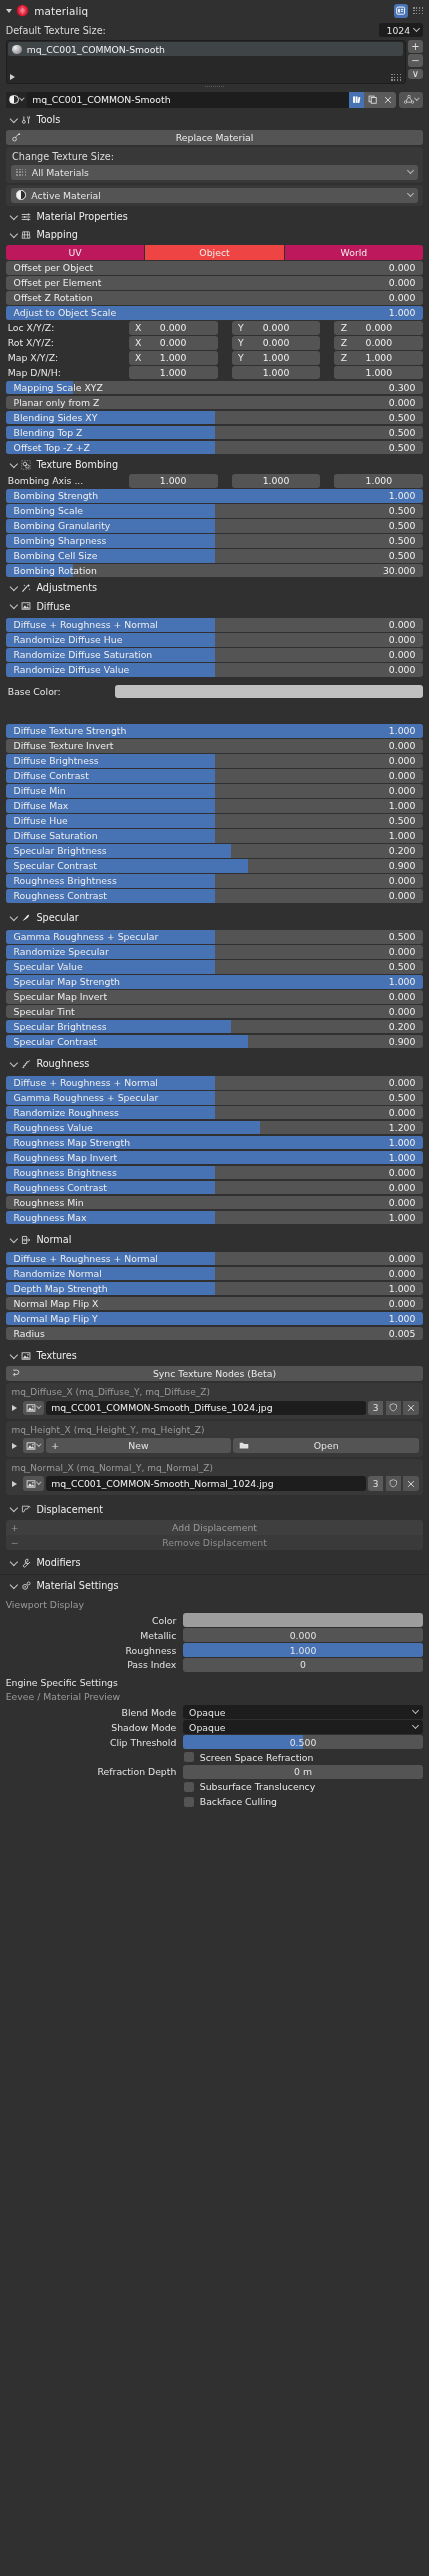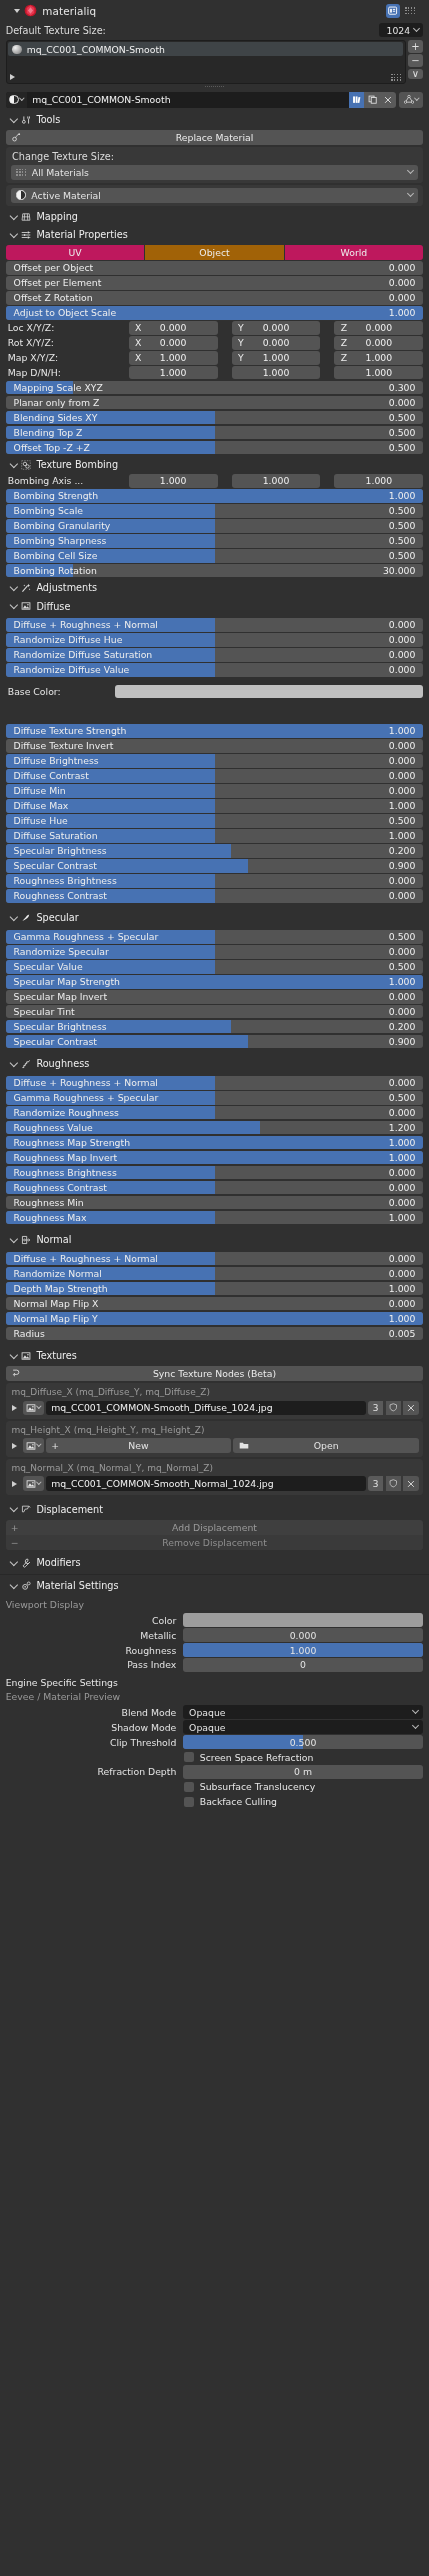--- a/index.html
+++ b/index.html
@@ -8,21 +8,21 @@
     width:429px; height:2576px;
     background:#303030;
     font-family:"DejaVu Sans", sans-serif;
     font-size:9.7px;
     color:#e4e4e4;
     overflow:hidden;
   }
   .panel { width:429px; position:relative; }
 
   
-  .topbar { height:21.5px; display:flex; align-items:center; padding:0 14px; background:#303030; }
+  .topbar { height:21.5px; display:flex; align-items:center; padding:0 6px; background:#303030; }
   .tri { width:0;height:0;border-left:3.6px solid transparent;border-right:3.6px solid transparent;border-top:4.3px solid #cfcfcf;margin-right:4.3px; }
   .tri.right { border-top:3.6px solid transparent;border-bottom:3.6px solid transparent;border-left:5px solid #cfcfcf;border-right:0; }
   .mq-logo { width:13px;height:13px;margin-right:5px; }
   .topbar-title { font-size:10.4px; color:#e8e8e8; letter-spacing:0.1px; }
   .topbar-right { margin-left:auto; display:flex; align-items:center; gap:5px; }
   .tb-icon-btn { width:14.3px;height:13.6px;border-radius:2.9px;background:#4772b3;display:flex;align-items:center;justify-content:center; }
   .dots-grid { display:grid;grid-template-columns:repeat(4,1.4px);grid-template-rows:repeat(3,1.4px);gap:1.4px; }
   .dots-grid i { width:1.4px;height:1.4px;background:#8d8d8d;display:block; }
 
   
@@ -71,21 +71,21 @@
   .group-box { margin:1.4px 5.7px; background:#383838; border-radius:3.6px; padding:2.9px 0 3.6px 0; }
   .group-box .gb-label { padding:1.4px 6.4px 2.9px 6.4px; font-size:9.7px; color:#dcdcdc; }
   .dropdown { margin:0 5.7px; height:15px; background:#545454; border-radius:2.9px; display:flex; align-items:center; padding:0 5px; font-size:9.3px; gap:5.7px; }
   .dropdown .dd-text { flex:1; }
 
   
   .seg { display:flex; margin:1.4px 5.7px; gap:0.7px; }
   .seg > div { flex:1; height:14.3px; background:#be185d; display:flex; align-items:center; justify-content:center; font-size:9.3px; color:#ededed; }
   .seg > div:first-child { border-radius:2.9px 0 0 2.9px; }
   .seg > div:last-child { border-radius:0 2.9px 2.9px 0; }
-  .seg > div.on { background:#a16207; }
+  .seg > div.on { background:#ef4444; }
 
   
   .rows { margin:0 5.7px; }
   .srow { position:relative; height:13.6px; margin-bottom:1.4px; border-radius:2.9px; background:#545454; overflow:hidden; display:flex; align-items:center; }
   .srow .fill { position:absolute; left:0; top:0; bottom:0; background:#4772b3; }
   .srow .lab { position:relative; padding-left:7.9px; font-size:9.3px; color:#eee; white-space:nowrap; }
   .srow .val { position:relative; margin-left:auto; padding-right:7.9px; font-size:9.3px; color:#f0f0f0; }
 
   
   .vrow { display:flex; align-items:center; height:13.6px; margin-bottom:1.4px; gap:14px; }
@@ -304,38 +304,38 @@
       <span class="half-sphere"></span>
       <span class="dd-text">Active Material</span>
       <span class="chev"></span>
     </div>
   </div>
 
   <div class="sect">
     <span class="chev-d"></span>
     <span class="sect-ico">
       <svg width="10" height="10" viewBox="0 0 14 14">
-          <path d="M2.5 2.5 h9 l1 9 h-11 Z" fill="none" stroke="#d8d8d8" stroke-width="1.1"></path>
-          <path d="M5.2 2.5 l-0.7 9 M8.8 2.5 l0.7 9 M2.1 6.8 h9.8" stroke="#d8d8d8" stroke-width="1.1"></path>
-        </svg>
-    </span>
-    <span class="sect-label">Mapping</span>
-  </div>
-
-  <div class="sect">
-    <span class="chev-d"></span>
-    <span class="sect-ico">
-      <svg width="10" height="10" viewBox="0 0 14 14">
           <path d="M1 3.5 h8 M11.5 3.5 h1.5 M1 7 h3 M6.5 7 h6.5 M1 10.5 h8 M11.5 10.5 h1.5" stroke="#d8d8d8" stroke-width="1.2"></path>
           <circle cx="10.2" cy="3.5" r="1.4" fill="#d8d8d8"></circle>
           <circle cx="5.2" cy="7" r="1.4" fill="#d8d8d8"></circle>
           <circle cx="10.2" cy="10.5" r="1.4" fill="#d8d8d8"></circle>
         </svg>
     </span>
     <span class="sect-label">Material Properties</span>
+  </div>
+
+  <div class="sect">
+    <span class="chev-d"></span>
+    <span class="sect-ico">
+      <svg width="10" height="10" viewBox="0 0 14 14">
+          <path d="M2.5 2.5 h9 l1 9 h-11 Z" fill="none" stroke="#d8d8d8" stroke-width="1.1"></path>
+          <path d="M5.2 2.5 l-0.7 9 M8.8 2.5 l0.7 9 M2.1 6.8 h9.8" stroke="#d8d8d8" stroke-width="1.1"></path>
+        </svg>
+    </span>
+    <span class="sect-label">Mapping</span>
   </div>
 
   <div class="seg">
     <div>UV</div>
     <div class="on">Object</div>
     <div>World</div>
   </div>
 
   <div class="rows" id="mapping-rows">
       <div class="srow">

